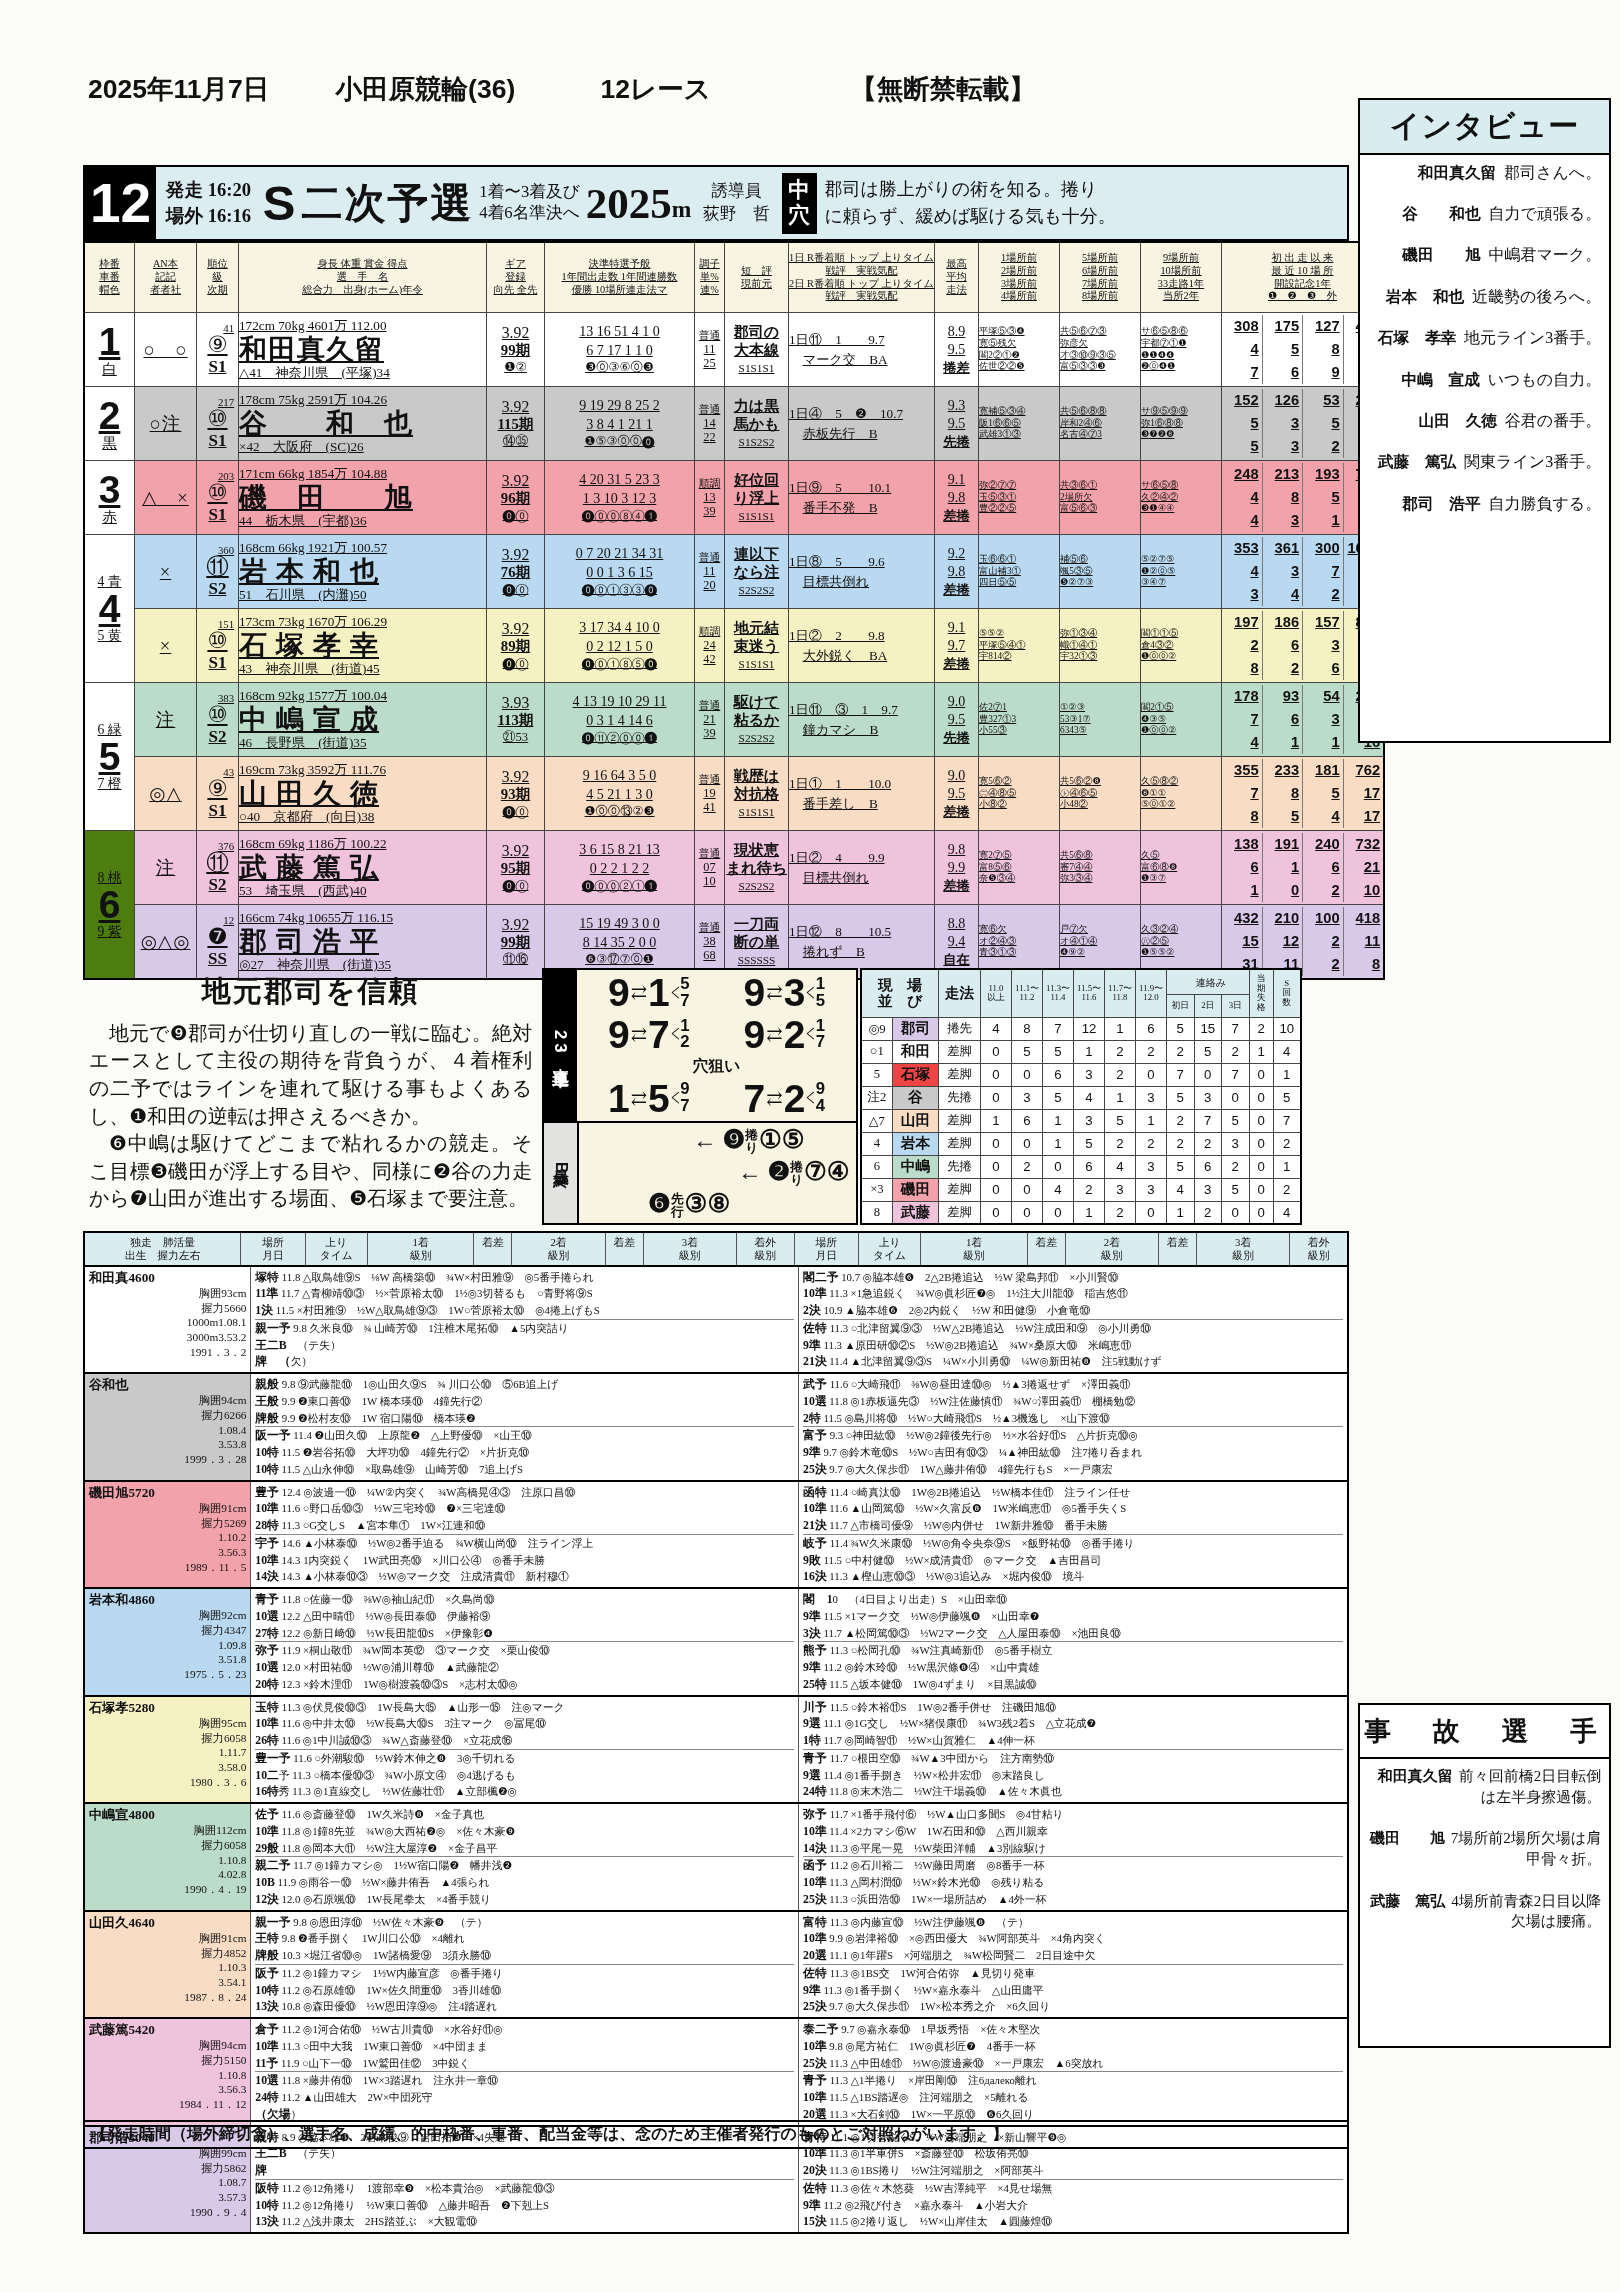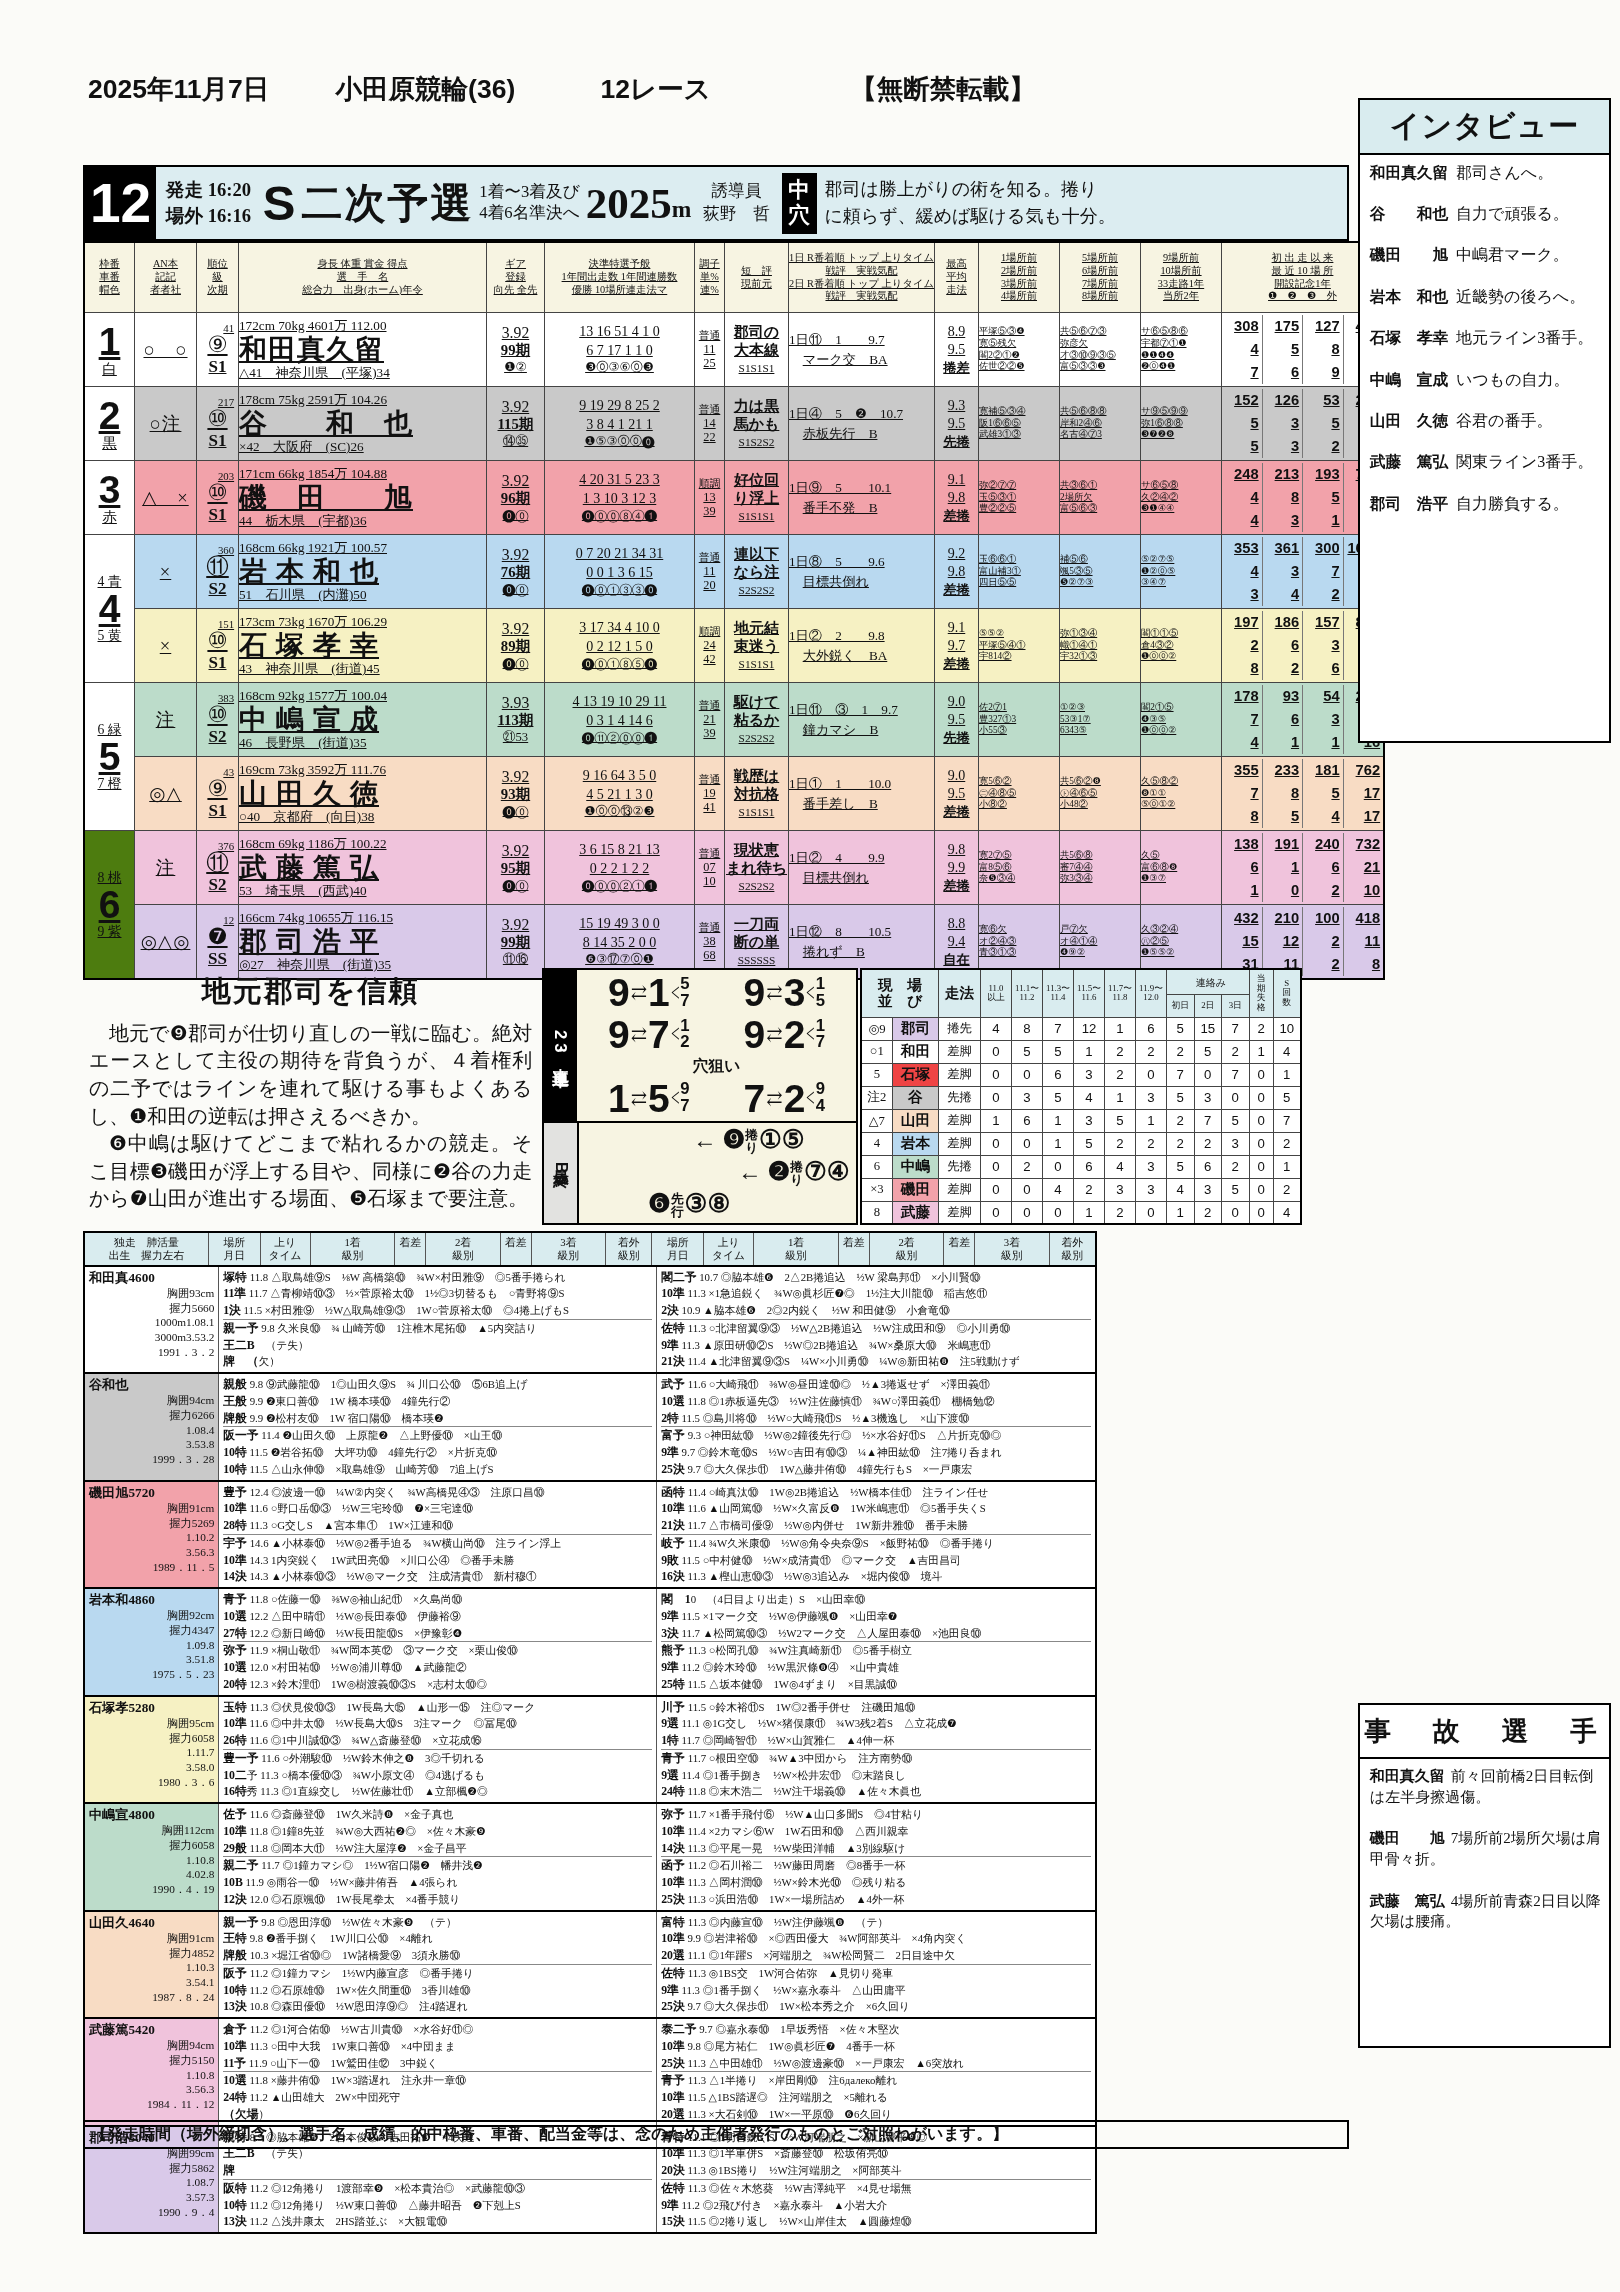--- a/index.html
+++ b/index.html
@@ -99,42 +99,42 @@
   
   table.lineup{border-collapse:collapse;table-layout:fixed;border:2.9px solid #000;margin-left:2px;background:#fff;}
   table.lineup td,table.lineup th{border:1px solid #444;padding:0;text-align:center;overflow:hidden;}
   table.lineup th{background:#d9ecef;font-weight:normal;font-size:8.8px;line-height:1.1;}
   table.lineup th.big{font-size:14.7px;font-weight:bold;}
   .lu-mk{font-size:12.7px;}
   .lu-nm{font-size:14.7px;font-weight:bold;}
   .lu-h{font-size:12.3px;}
   .lu-n{font-size:13.2px;font-family:"Liberation Sans","DejaVu Sans",sans-serif;}
   
-  .history{position:absolute;left:83px;top:1231px;width:1014px;border:2.9px solid #000;box-sizing:border-box;background:#fff;font-family:Liberation Serif, serif;}
+  .history{position:absolute;left:83px;top:1231px;width:1266px;border:2.9px solid #000;box-sizing:border-box;background:#fff;}
   .h-head{display:flex;background:#d9ecef;border-bottom:2px solid #000;font-size:10.8px;line-height:1.2;}
   .h-head .c{padding:2.9px 2px;text-align:center;border-left:1px solid #555;white-space:nowrap;}
   .h-block{display:flex;border-top:2px solid #000;}
   .h-block:first-of-type{border-top:none;}
   .h-stats{width:167px;padding:2px 3.9px;box-sizing:border-box;font-size:11.3px;line-height:1.3;text-align:right;border-right:1px solid #555;}
   .h-stats .nm{font-weight:bold;font-size:13.2px;text-align:left;}
   .h-grp{width:550px;box-sizing:border-box;padding:2px 3.9px;border-right:1px solid #555;}
   .h-grp:last-child{border-right:none;}
   .h-grp .ln{font-size:10.8px;line-height:1.42;white-space:nowrap;overflow:hidden;}
   .h-grp .ln.sep{border-top:1px solid #888;}
   .h-grp .ln b{font-size:11.8px;}
   
   .footnote{position:absolute;left:83px;top:2120px;width:1266px;height:29px;border:2px solid #000;
             box-sizing:border-box;display:flex;align-items:center;padding-left:5.9px;
             font-size:16px;font-weight:bold;font-family:"Liberation Sans","DejaVu Sans",sans-serif;white-space:nowrap;}
   
   .sidebox{position:absolute;left:1358px;width:253px;border:2px solid #000;background:#fff;box-sizing:border-box;}
   .iv{top:98px;height:645px;}
   .iv-title{background:#d9ecef;border-bottom:2px solid #000;text-align:center;font-size:30px;font-weight:bold;
             letter-spacing:1px;padding:5.9px 0;font-family:"Liberation Sans","DejaVu Sans",sans-serif;}
-  .iv-items{padding:7.8px 7.8px 0 9.8px;}
+  .iv-items{padding:7.8px 7.8px 0 9.8px;text-align:right;}
   .iv-item{margin-bottom:20.6px;font-size:16px;line-height:1.3;}
   .iv-item b{font-family:"Liberation Sans","DejaVu Sans",sans-serif;font-size:15.7px;margin-right:7.8px;}
   .ac{top:1703px;height:345px;}
   .ac-title{border-bottom:2px solid #000;text-align:center;font-size:26.5px;font-weight:bold;letter-spacing:7.8px;
             padding:7.8px 0;font-family:"Liberation Sans","DejaVu Sans",sans-serif;}
   .ac-item{margin-bottom:21.6px;font-size:15px;line-height:1.35;}
   .ac-item b{font-family:"Liberation Sans","DejaVu Sans",sans-serif;font-size:15px;margin-right:5.9px;}
 </style>
 </head>
 <body>

